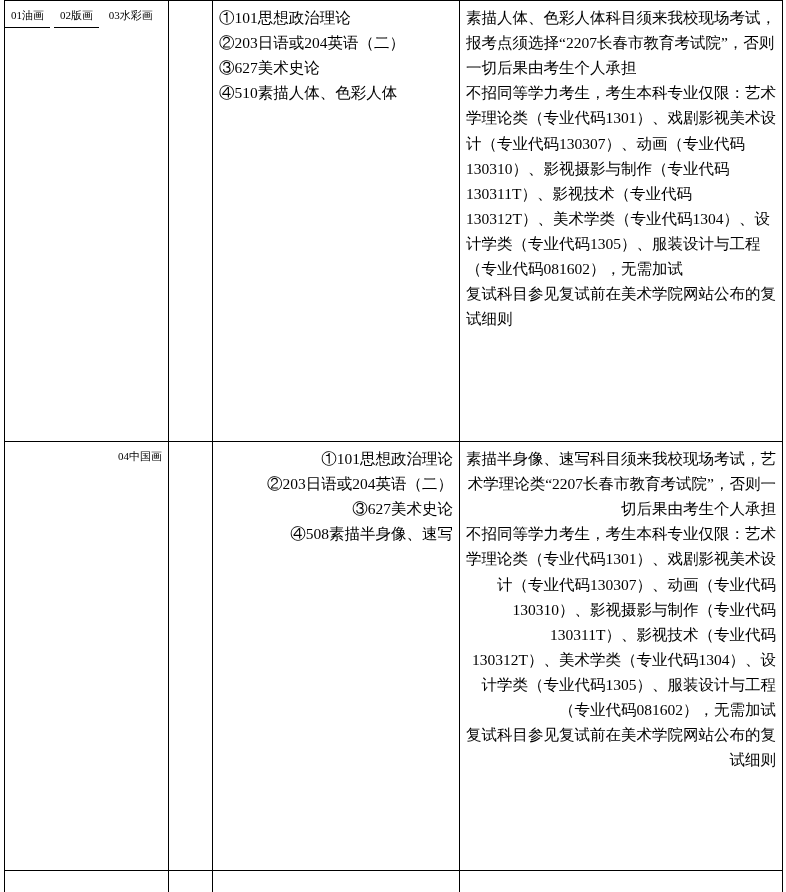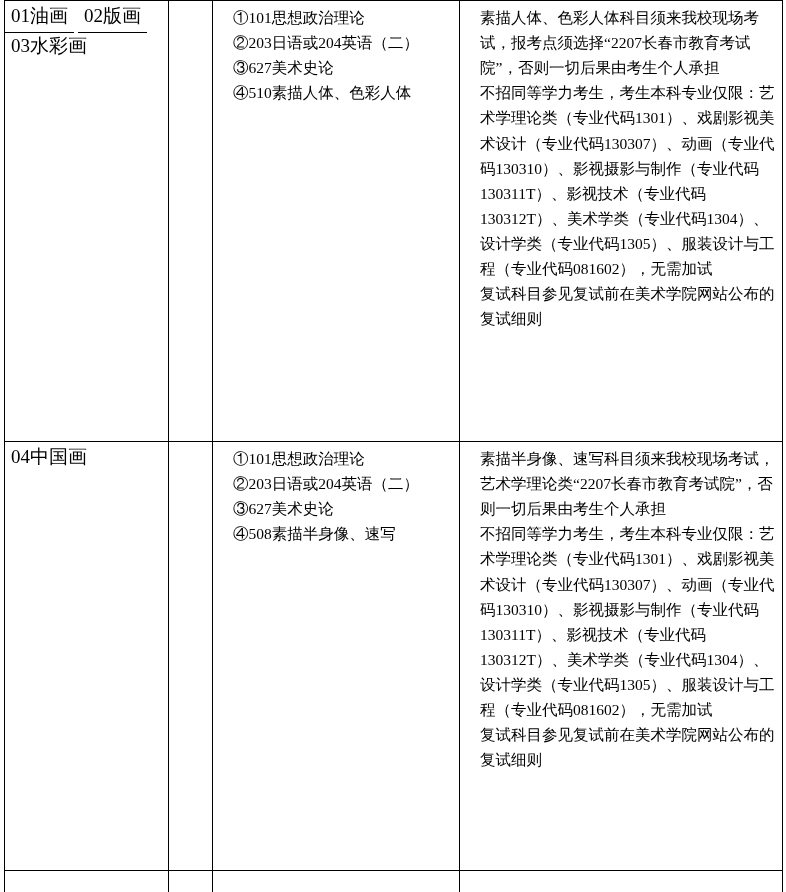--- a/index.html
+++ b/index.html
@@ -22,50 +22,50 @@
   }
   table.admissions {
     border-collapse: collapse;
     table-layout: fixed;
     width: 778px;
     margin-left: 4px;
   }
   table.admissions td {
     border: 1px solid #000000;
     vertical-align: top;
-    padding: 4px 6px 6px 20px;
+    padding: 4px 6px 6px 6px;
     font-size: 15.5px;
     line-height: 1.62;
   }
   col.c-direction { width: 164px; }
   col.c-quota { width: 44px; }
   col.c-subjects { width: 247px; }
   col.c-notes { width: 323px; }
 
   .dir-cell { padding: 0 !important; }
   .dir-inner {
     display: block;
   }
   .dir-line {
     border-bottom: 1px solid #000000;
     padding: 4px 6px 6px 6px;
-    font-size: 19px;
+    font-size: 11px;
     line-height: 1.6;
   }
   .dir-line.last {
     border-bottom: none;
   }
   .subject-line, .note-line {
     display: block;
   }
   .note-para {
     display: block;
   }
   .row-tall td { height: 430px; }
-  .row-tall2 td { height: 418px; }
+  .row-tall2 td { height: 418px; text-align: right; }
   .row-stub td { height: 14px; }
 </style>
 </head>
 <body>
 
 <div class="page">
   <table class="admissions">
     <colgroup>
       <col class="c-direction">
       <col class="c-quota">

